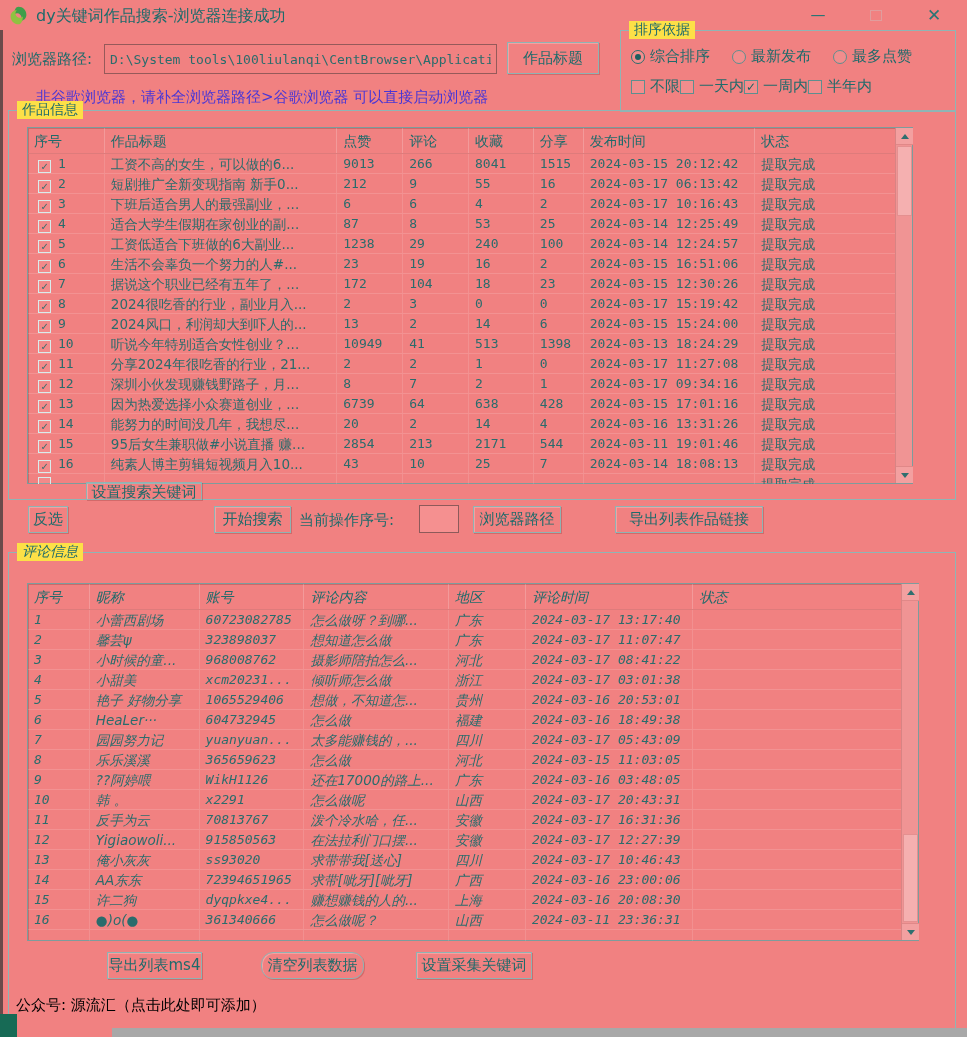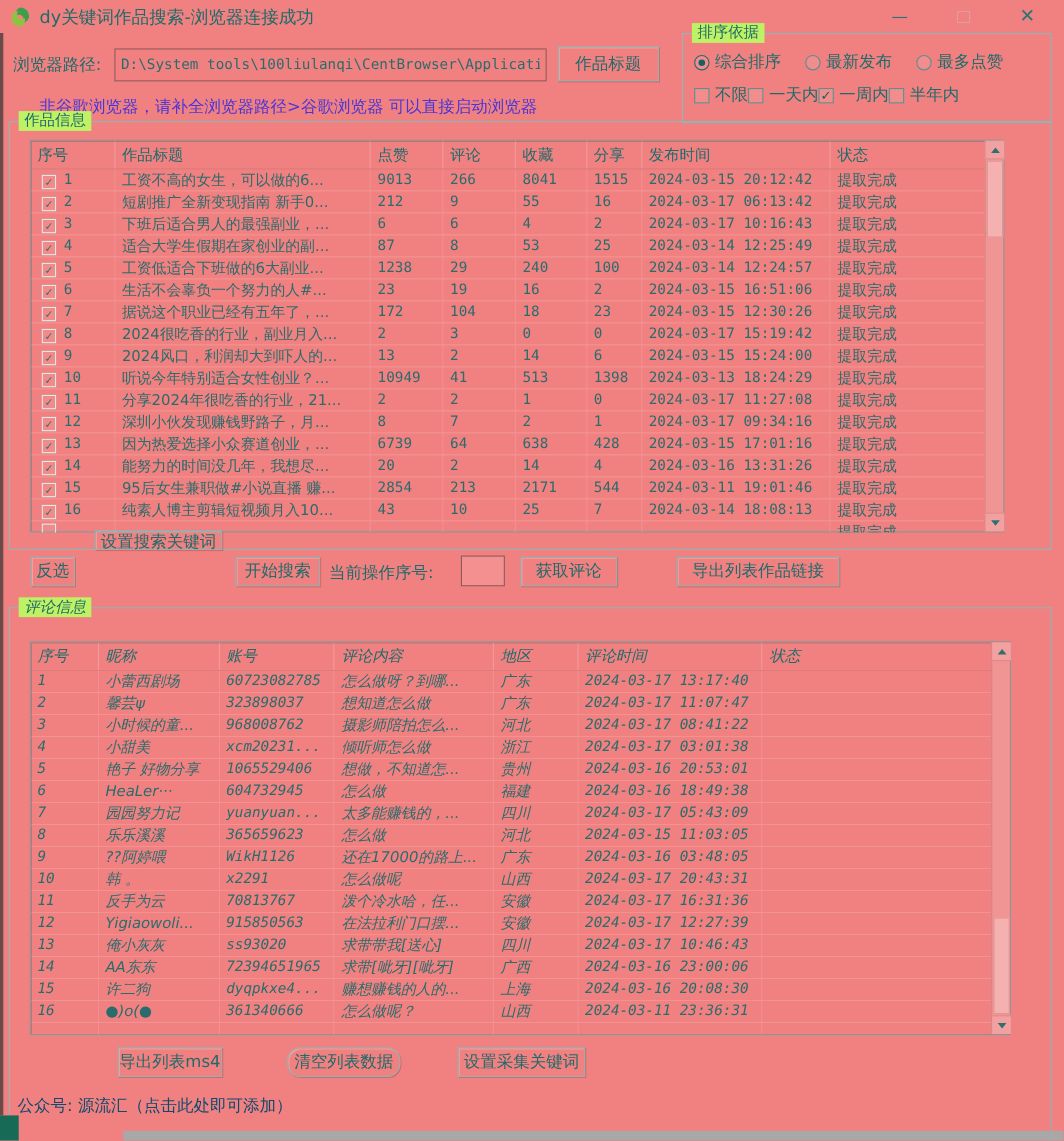--- a/index.html
+++ b/index.html
@@ -37,21 +37,21 @@
     border:1px solid #8fb3b3;color:#1f6b6b;font-size:15px;
     text-align:center;white-space:nowrap;
     box-shadow:inset 1px 1px 0 rgba(255,255,255,0.25), 1px 1px 0 rgba(120,40,40,0.25);
     font-family:"DejaVu Sans","Liberation Sans",sans-serif;
     padding:0;cursor:default;
   }
   .note{position:absolute;left:36px;top:88px;font-size:15px;color:#4936d6;white-space:nowrap;}
 
   
   .groupbox{position:absolute;border:1px solid #8fb5b5;}
-  .gb-title{position:absolute;top:-10px;left:8px;background:#bef264;padding:0 5px;font-size:14px;color:#1f6b6b;white-space:nowrap;}
+  .gb-title{position:absolute;top:-10px;left:8px;background:#fde047;padding:0 5px;font-size:14px;color:#1f6b6b;white-space:nowrap;}
 
   
   .sortbox{left:620px;top:30px;width:336px;height:82px;}
   .optrow{position:absolute;left:10px;display:flex;align-items:center;white-space:nowrap;}
   .optrow.radios{top:16px;gap:22px;}
   .optrow.checks{top:46px;}
   .opt{display:flex;align-items:center;font-size:15px;color:#1f6b6b;}
   .rd{width:14px;height:14px;border:1px solid #5d8f8f;border-radius:50%;display:inline-block;position:relative;margin-right:5px;background:rgba(255,255,255,0.10);}
   .rd.sel{border-color:#2a6c6c;}
   .rd.sel::after{content:"";position:absolute;left:3px;top:3px;right:3px;bottom:3px;background:#1c5f5f;border-radius:50%;}
@@ -88,21 +88,21 @@
   .thumb-bottom{bottom:18px;height:88px;}
 
   
   .seq-input{
     position:absolute;left:419px;top:505px;width:40px;height:28px;
     background:#f59090;border:1px solid #8d5a5a;outline:none;
     color:#2a6c6c;font-size:14px;text-align:center;
   }
 
   
-  .footer{position:absolute;left:16px;top:996px;font-size:15px;color:#0c4a6e;white-space:nowrap;cursor:default;}
+  .footer{position:absolute;left:16px;top:996px;font-size:15px;color:#000000;white-space:nowrap;cursor:default;}
 
   
   .edge-left{position:absolute;left:0;top:30px;width:3px;height:984px;background:#6b4a4a;}
   .corner-sq{position:absolute;left:0;top:1014px;width:17px;height:23px;background:#176a55;}
   .task-strip{position:absolute;left:112px;top:1028px;width:855px;height:9px;background:#a8a8a8;}
 </style>
 </head>
 <body>
 
 <div class="titlebar">
@@ -354,21 +354,21 @@
         </div>
     </div>
   </div>
 </div>
 
 <button class="btn" style="left:28px;top:506px;width:40px;height:27px;">反选</button>
 <button class="btn" style="left:86px;top:482px;width:116px;height:18px;">设置搜索关键词</button>
 <button class="btn" style="left:214px;top:506px;width:77px;height:27px;">开始搜索</button>
 <span class="lbl" style="left:299px;top:511px;">当前操作序号:</span>
 <input class="seq-input" value="" style="">
-<button class="btn" style="left:473px;top:506px;width:88px;height:27px;">获取评论</button>
+<button class="btn" style="left:473px;top:506px;width:88px;height:27px;">浏览器路径</button>
 <button class="btn" style="left:615px;top:506px;width:148px;height:27px;">导出列表作品链接</button>
 
 <div class="groupbox" style="left:8px;top:552px;width:948px;height:512px;font-style:italic;">
   <span class="gb-title">评论信息</span>
   <div class="tblwrap cmt" style="left:18px;top:30px;width:892px;height:358px;">
     <div class="thead" id="cmt-head" style="margin-right:17px;">
         <div class="hc c0">序号</div>
         <div class="hc c1">昵称</div>
         <div class="hc c2">账号</div>
         <div class="hc c3">评论内容</div>

